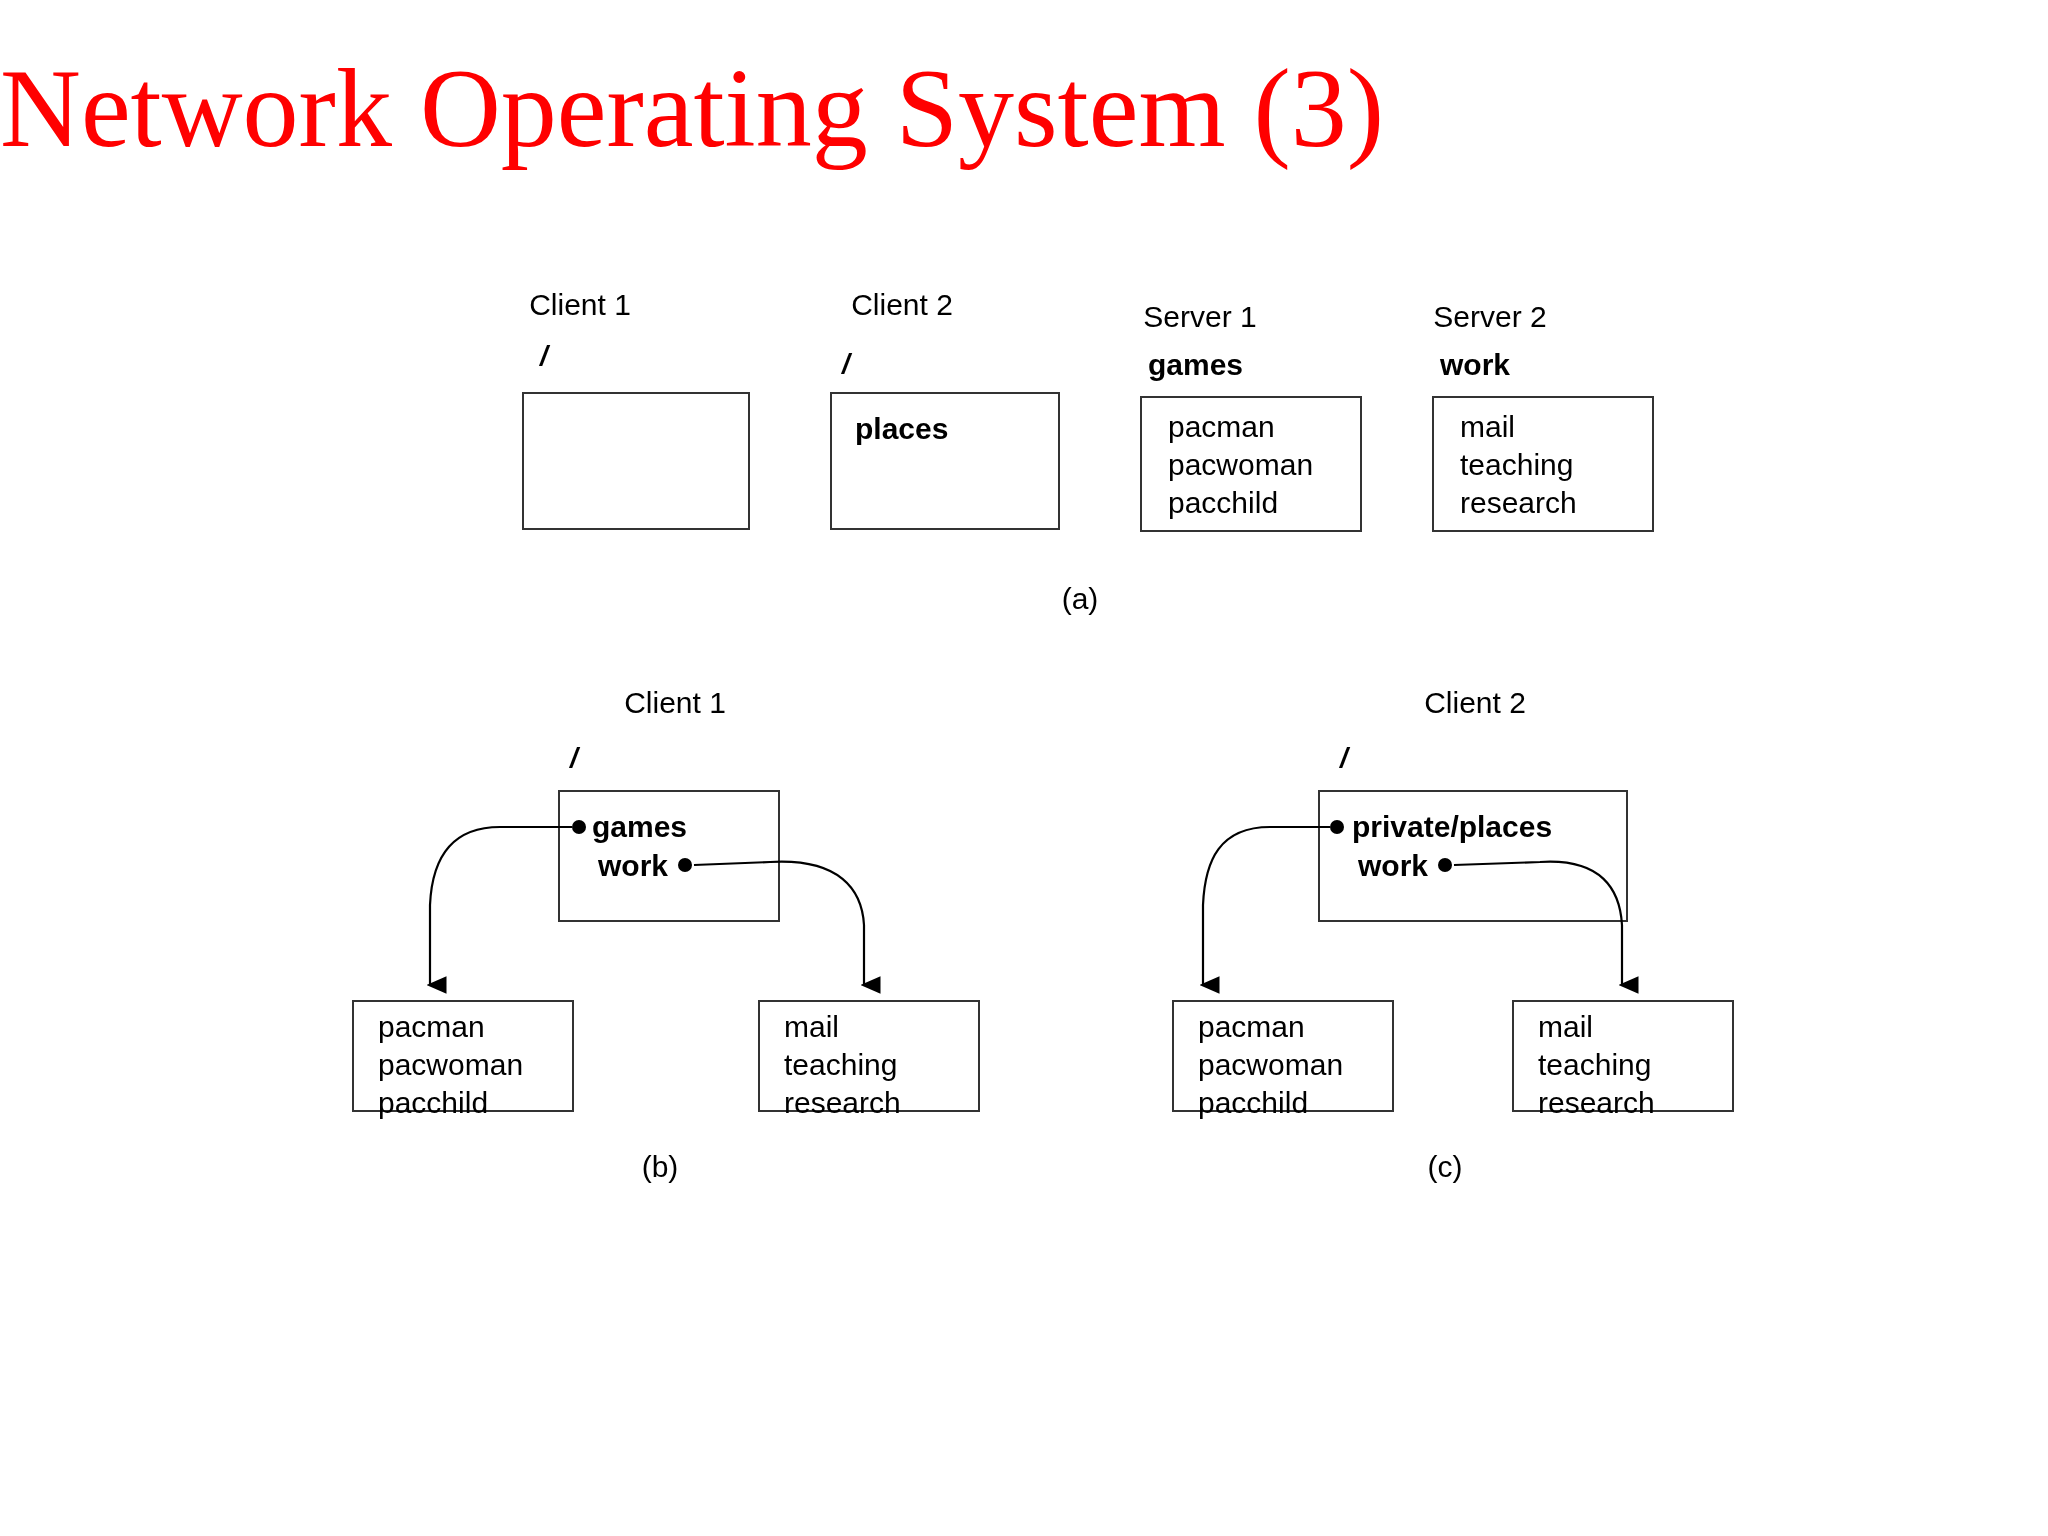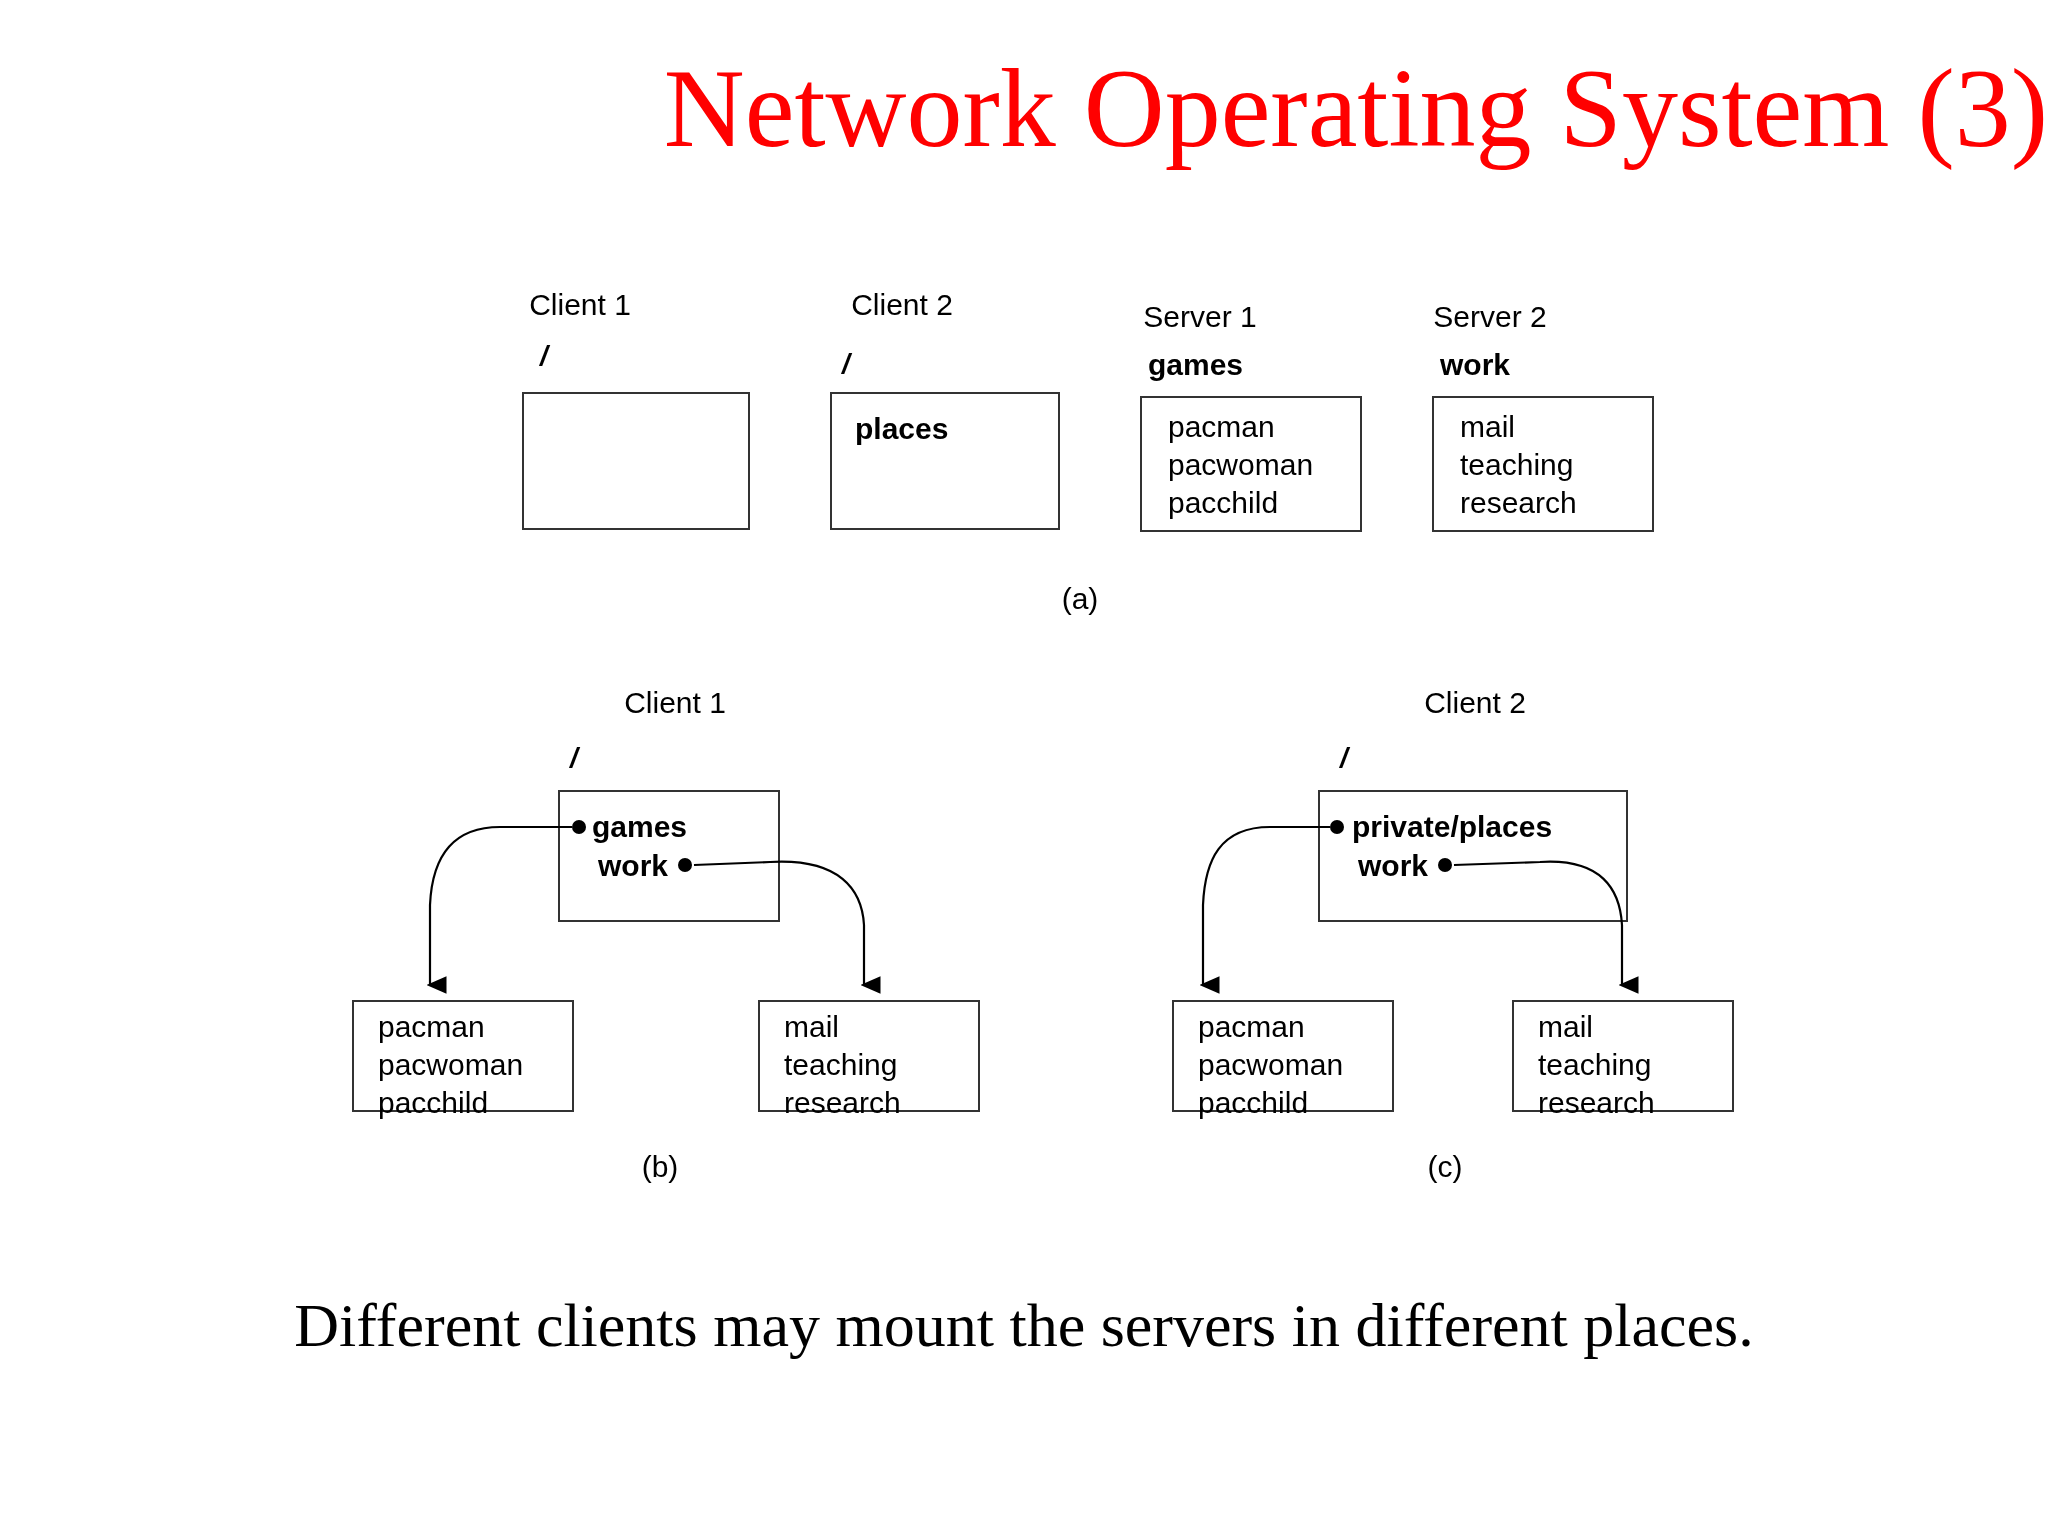--- a/index.html
+++ b/index.html
@@ -15,21 +15,21 @@
     overflow: hidden;
     font-family: "Liberation Sans", sans-serif;
   }
 
   
   #title {
     position: absolute;
     left: 0;
     top: 52px;
     width: 2048px;
-    text-align: right;
+    text-align: left;
     color: #ff0000;
     font-family: "Liberation Serif", serif;
     font-size: 112px;
     line-height: 1.0;
     letter-spacing: 0px;
     white-space: nowrap;
   }
 
   
   #caption {
@@ -186,15 +186,14 @@
 
     <path d="M 572,827 L 500,827 C 450,827 432,860 430,905 L 430,985" fill="none" stroke="#000" stroke-width="2.2" marker-end="url(#arrowhead)"></path>
 
     <path d="M 694,865 L 770,862 C 840,858 862,890 864,925 L 864,985" fill="none" stroke="#000" stroke-width="2.2" marker-end="url(#arrowhead)"></path>
 
     <path d="M 1330,827 L 1270,827 C 1220,827 1205,860 1203,905 L 1203,985" fill="none" stroke="#000" stroke-width="2.2" marker-end="url(#arrowhead)"></path>
 
     <path d="M 1454,865 L 1540,862 C 1602,858 1620,890 1622,925 L 1622,985" fill="none" stroke="#000" stroke-width="2.2" marker-end="url(#arrowhead)"></path>
   </svg>
 
-  <div id="caption">Different clients may mount the servers in different places.</div>
 
 </div>
 
 </body></html>

